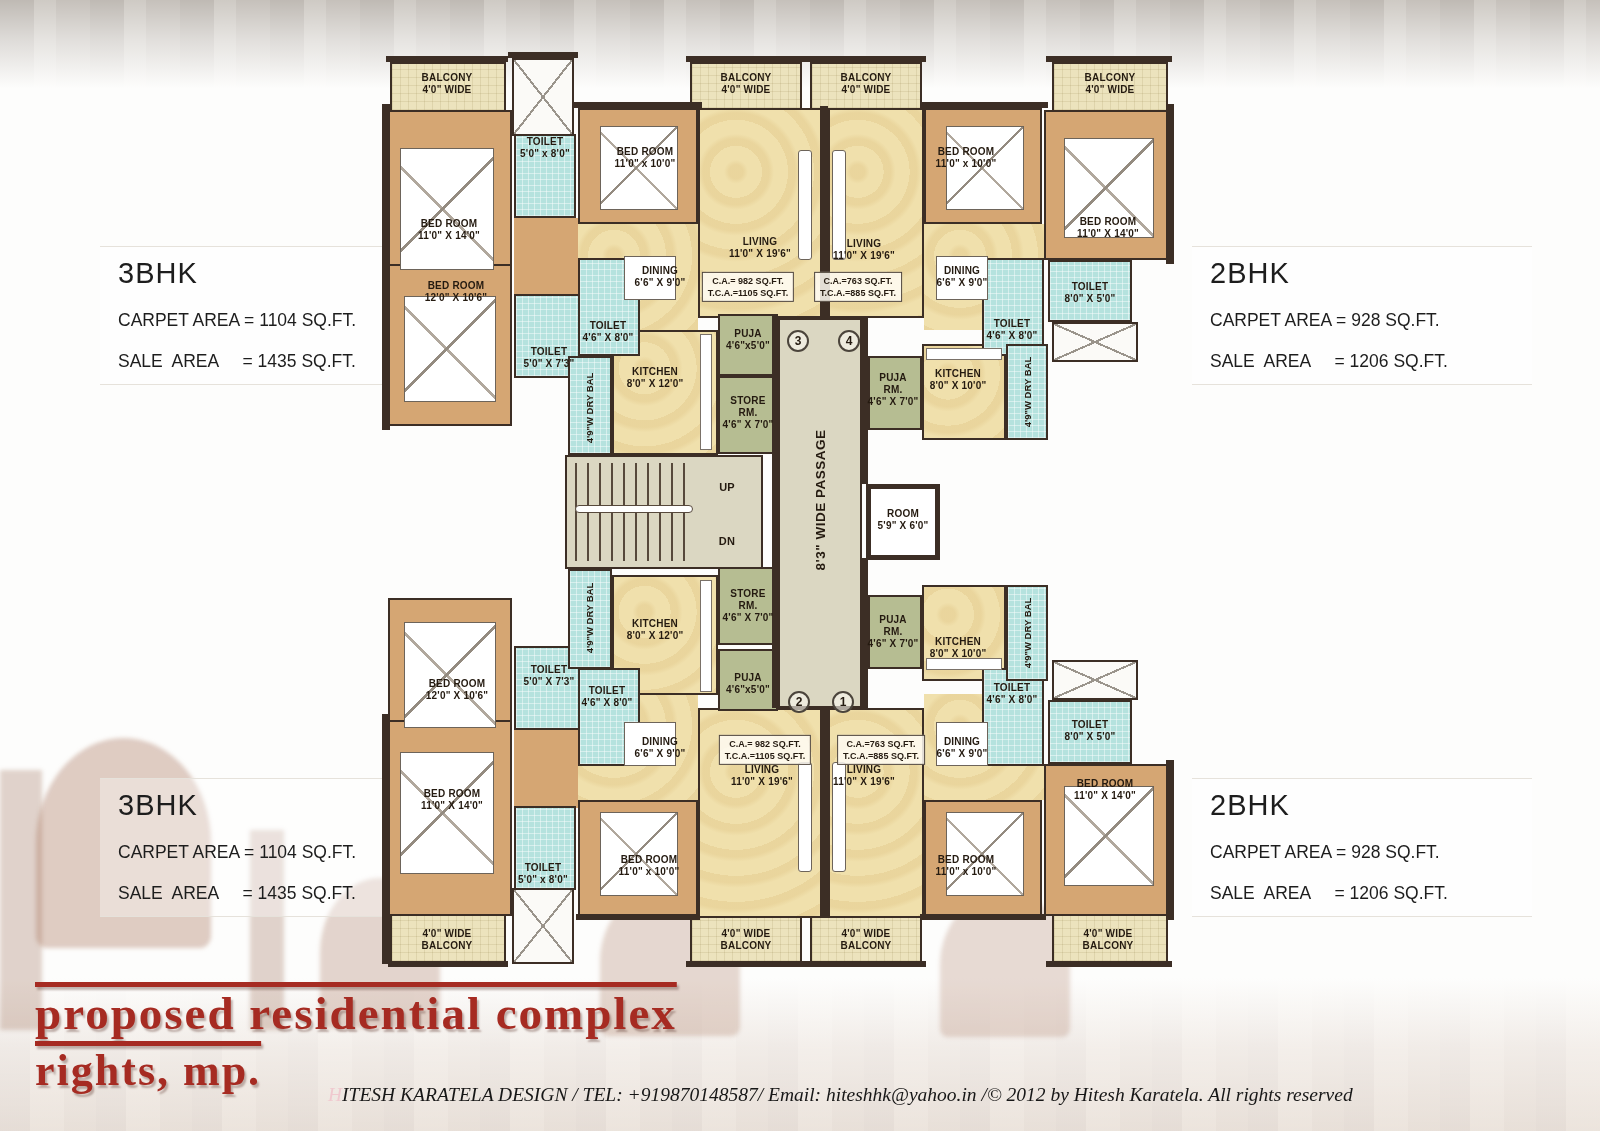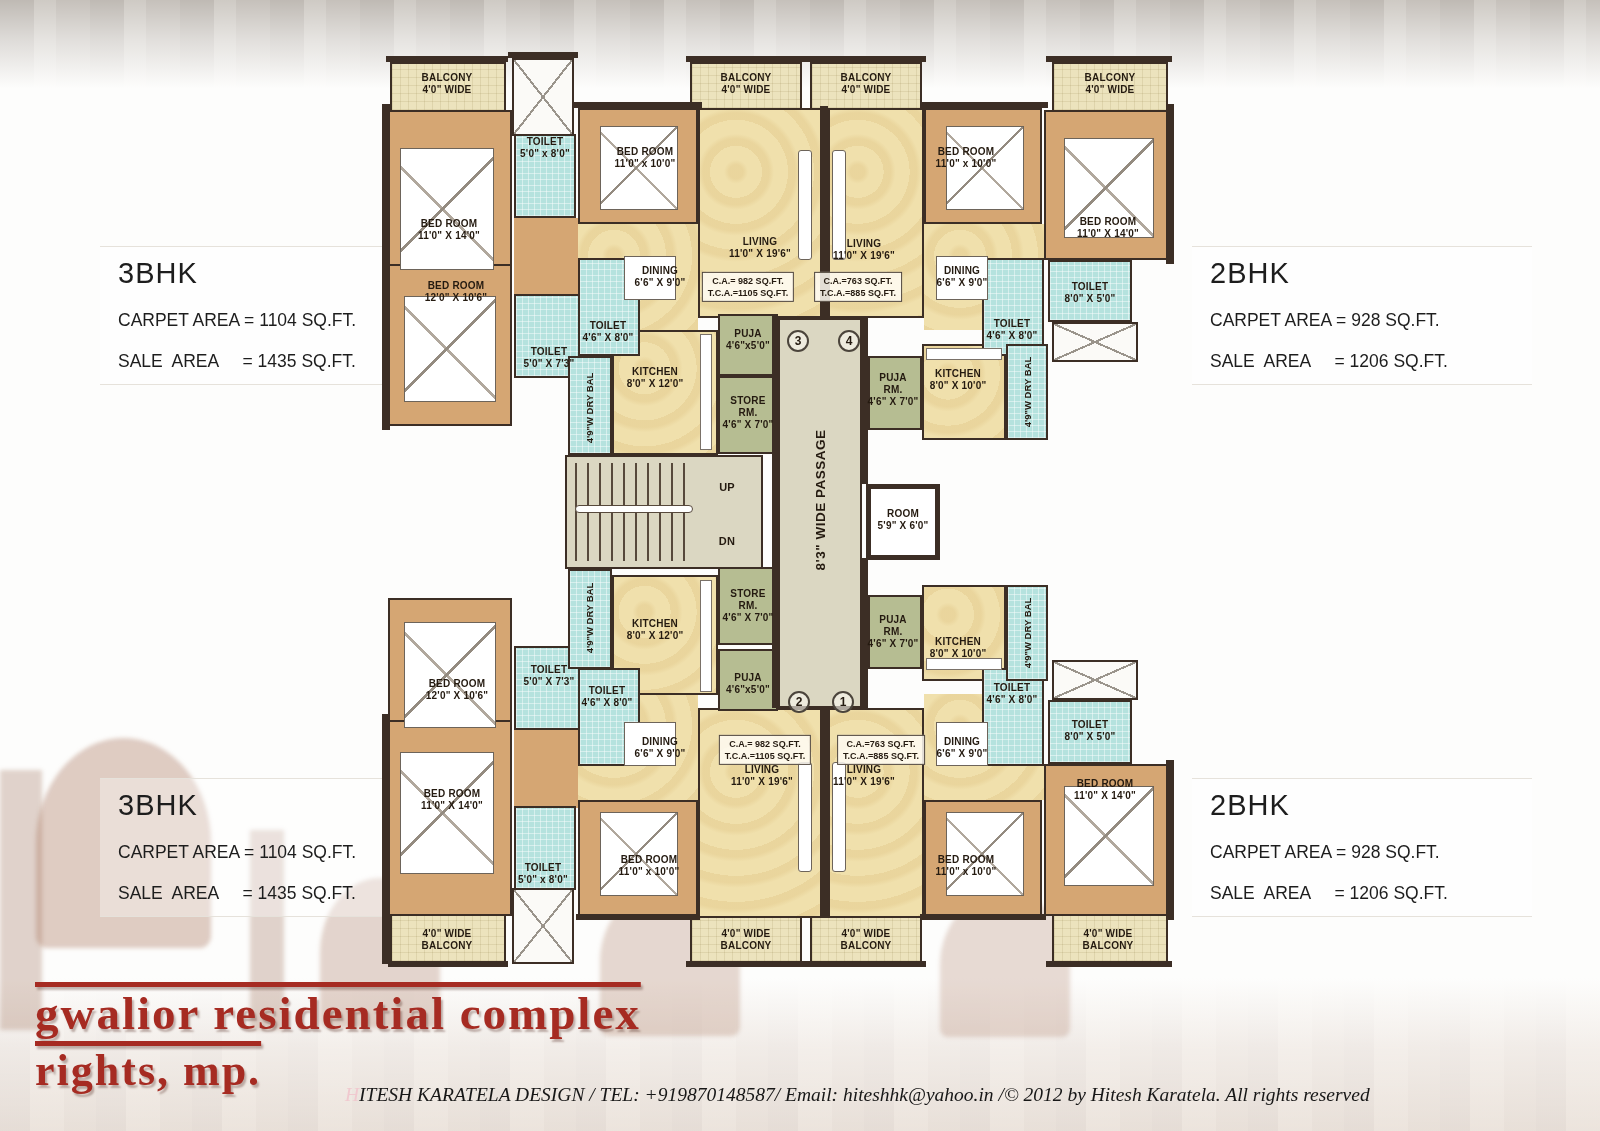--- a/index.html
+++ b/index.html
@@ -74,21 +74,21 @@
   .treads { position:absolute; z-index:4;
     background:repeating-linear-gradient(90deg,#57493c 0 2px, transparent 2px 12px); }
   .rail { position:absolute; background:#fff; border:1px solid #57493c; border-radius:4px; z-index:5; }
 
   
   .brand { position:absolute; left:35px; top:984px; z-index:8; color:#a62b22;
     font-family:"Liberation Serif", serif; font-weight:700; line-height:1.25; letter-spacing:2px;
     text-shadow:2px 3px 2px rgba(90,50,40,.35); }
   .brand .b1 { display:block; font-size:47px; text-decoration:overline; text-decoration-thickness:5px; }
   .brand .b2 { display:block; font-size:44px; text-decoration:overline; text-decoration-thickness:5px; }
-  .footer { position:absolute; left:345px; top:1084px; z-index:8; color:#171717;
+  .footer { position:absolute; left:328px; top:1084px; z-index:8; color:#171717;
     font-family:"Liberation Serif", serif; font-style:italic; font-size:19.5px; white-space:nowrap; }
   .footer .init { color:#f0c9cf; }
 </style>
 </head>
 <body>
 
 <div class="canvas">
 
   <div class="top-band"></div>
   <div class="bottom-band"></div>
@@ -295,20 +295,20 @@
   <div class="lbl" style="left:966px;top:866px;"><span>BED ROOM</span><br><span>11'0" x 10'0"</span></div>
   <div class="lbl" style="left:1105px;top:790px;"><span>BED ROOM</span><br><span>11'0" X 14'0"</span></div>
   <div class="lbl" style="left:1012px;top:694px;"><span>TOILET</span><br><span>4'6" X 8'0"</span></div>
   <div class="lbl" style="left:1090px;top:731px;"><span>TOILET</span><br><span>8'0" X 5'0"</span></div>
   <div class="lbl" style="left:447px;top:940px;"><span>4'0" WIDE</span><br><span>BALCONY</span></div>
   <div class="lbl" style="left:746px;top:940px;"><span>4'0" WIDE</span><br><span>BALCONY</span></div>
   <div class="lbl" style="left:866px;top:940px;"><span>4'0" WIDE</span><br><span>BALCONY</span></div>
   <div class="lbl" style="left:1108px;top:940px;"><span>4'0" WIDE</span><br><span>BALCONY</span></div>
 
   <div class="brand">
-    <span class="b1">gwalior residential complex</span>
+    <span class="b1">proposed residential complex</span>
     <span class="b2">rights, mp.</span>
   </div>
   <div class="footer">
     <span class="init">H</span><span>ITESH KARATELA DESIGN / TEL: +919870148587/ Email: hiteshhk@yahoo.in /© 2012 by Hitesh Karatela. All rights reserved</span>
   </div>
 
 </div>
 
 </body></html>

